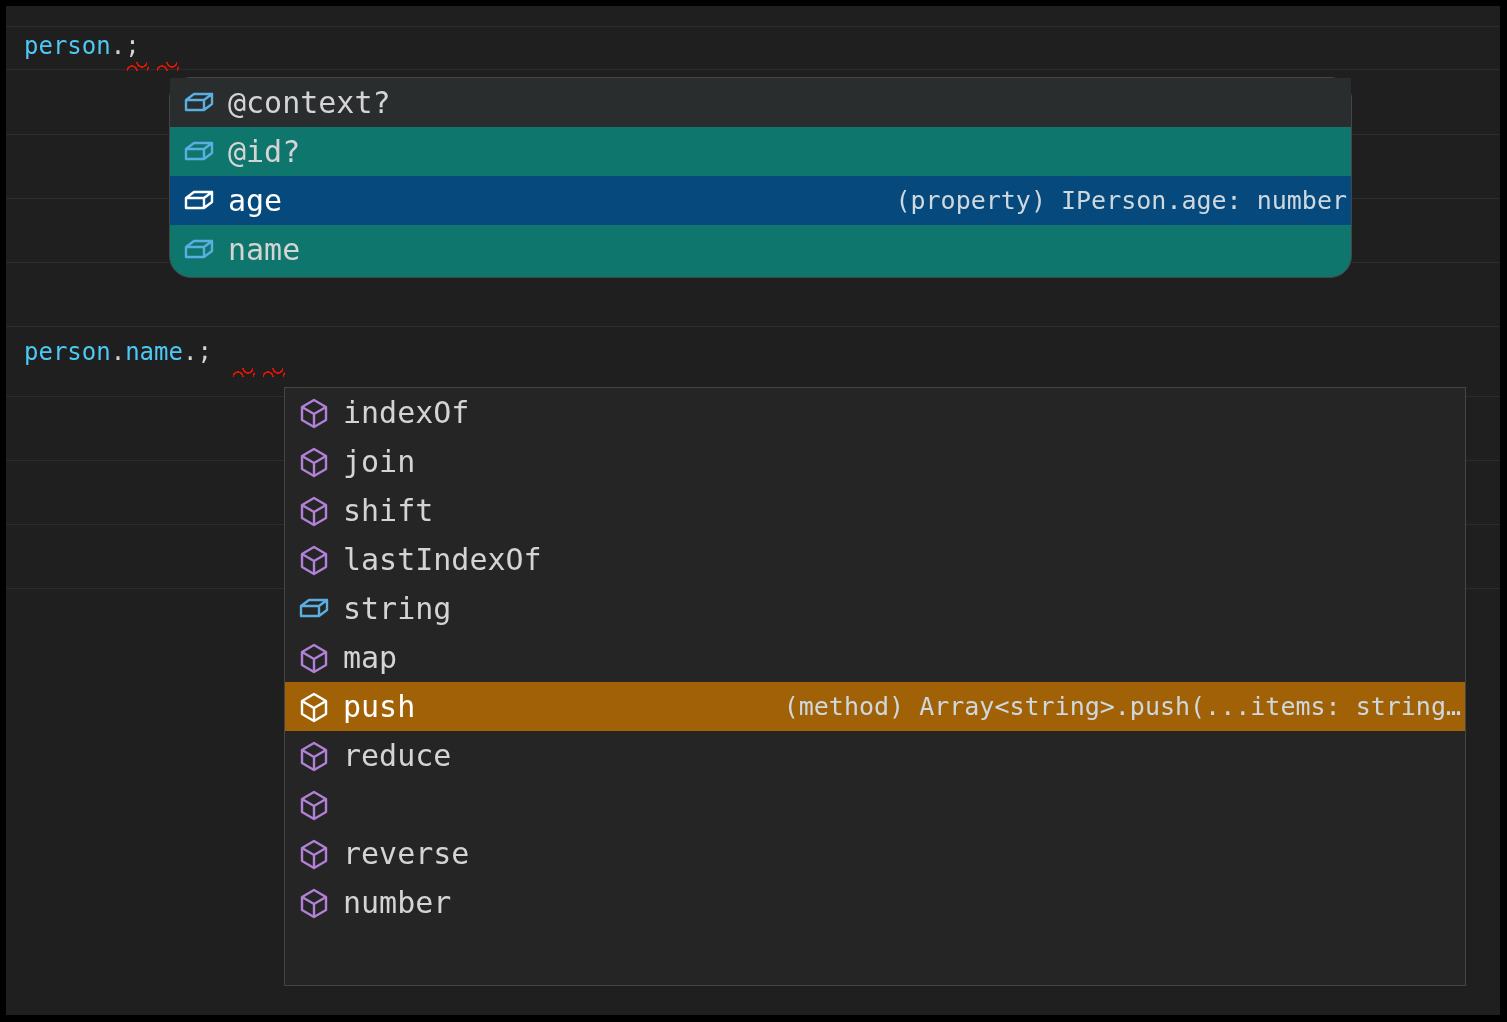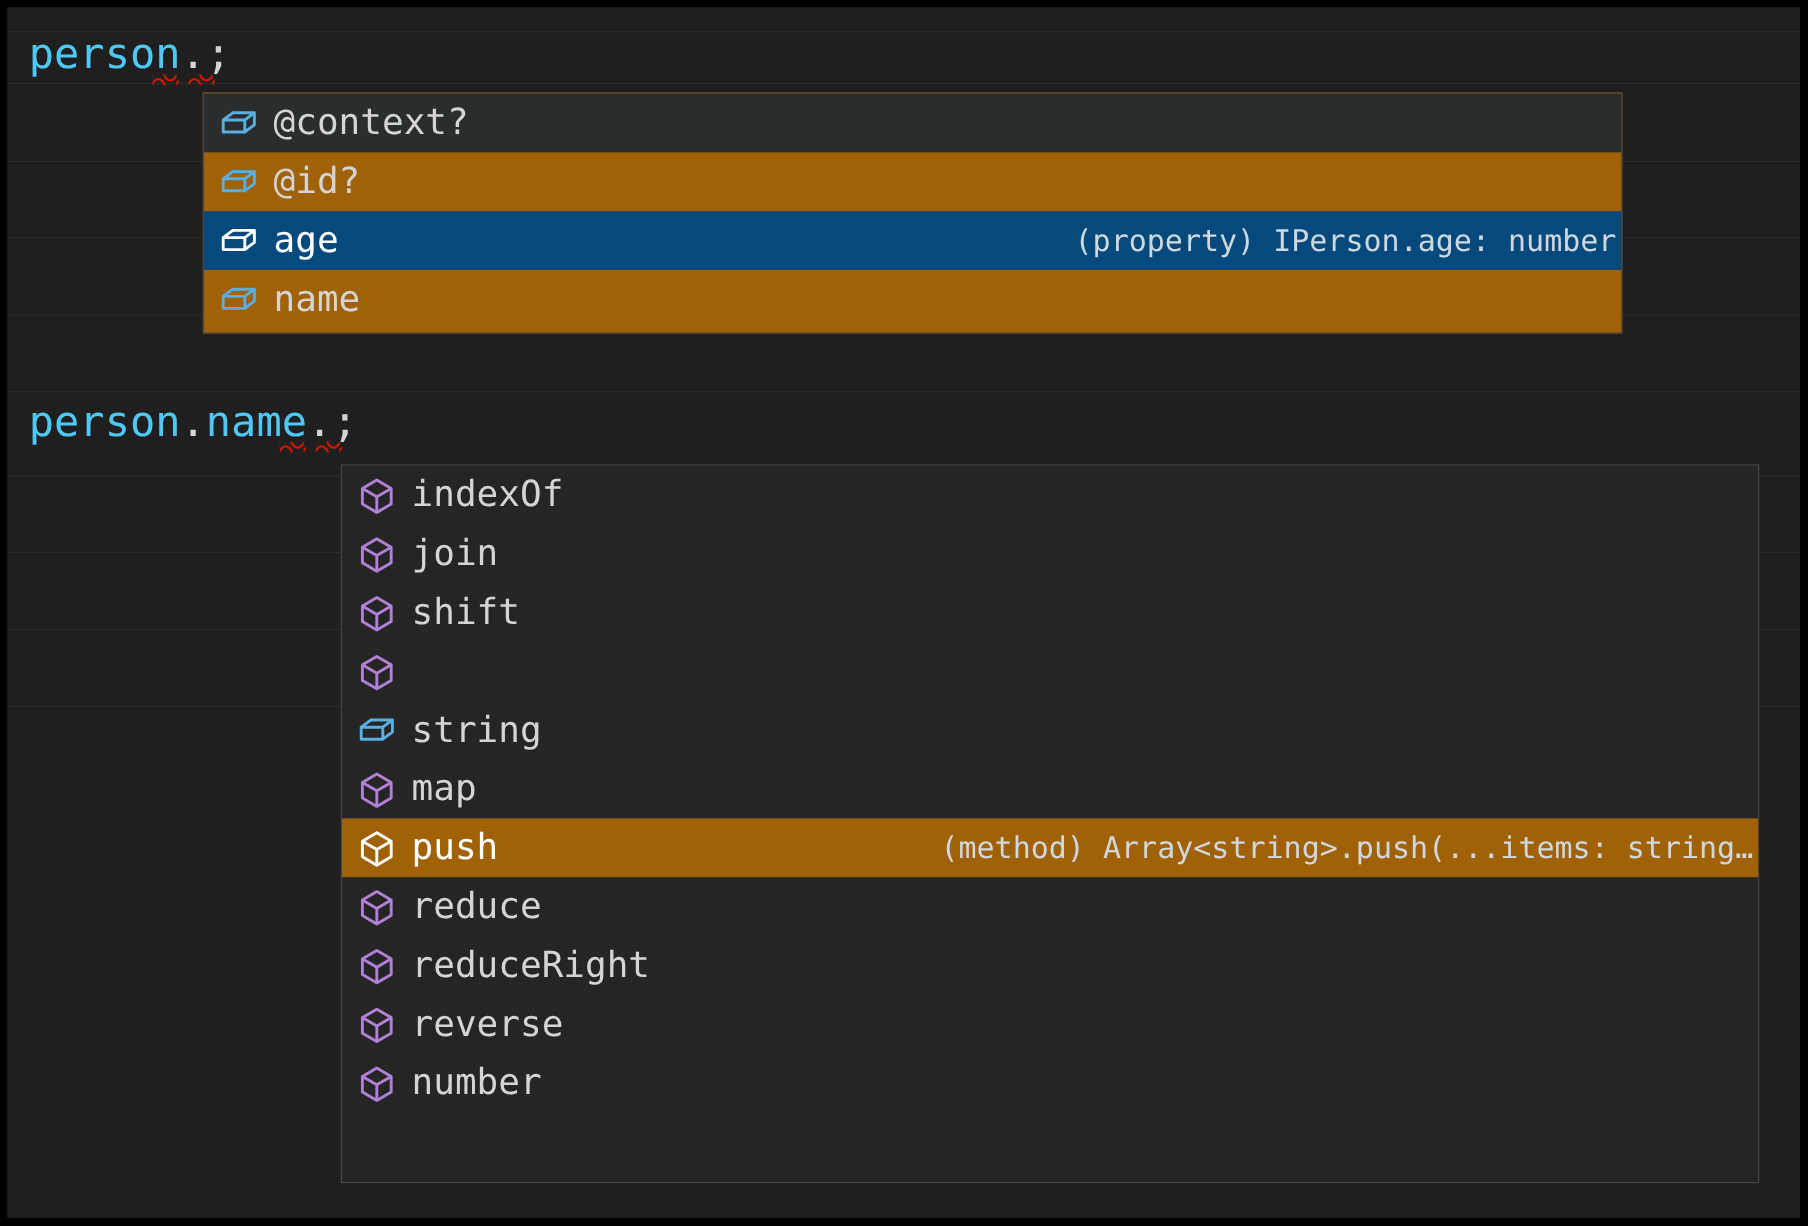--- a/index.html
+++ b/index.html
@@ -40,21 +40,21 @@
     left: 0;
     width: 100%;
     height: 1px;
     background: #2c2c2c;
   }
 
   
   .code-line {
     position: absolute;
     left: 18px;
-    font-size: 35px;
+    font-size: 24px;
     line-height: 40px;
     letter-spacing: 0px;
     white-space: pre;
     font-family: "DejaVu Sans Mono", "Liberation Mono", monospace;
   }
   .tok-ident { color: #4ec9f5; }
   .tok-punct { color: #d4d4d4; }
 
   
   .squiggle {
@@ -145,21 +145,21 @@
       <div class="rule" style="top: 390px;"></div>
       <div class="rule" style="top: 454px;"></div>
       <div class="rule" style="top: 518px;"></div>
       <div class="rule" style="top: 582px;"></div>
       <div class="code-line" style="top: 20px;"><span class="tok-ident" style="color: rgb(78, 201, 245);">person</span><span class="tok-punct" style="color: rgb(212, 212, 212);">.;</span></div>
       <div class="code-line" style="top: 326px;"><span class="tok-ident" style="color: rgb(78, 201, 245);">person</span><span class="tok-punct" style="color: rgb(212, 212, 212);">.</span><span class="tok-ident" style="color: rgb(78, 201, 245);">name</span><span class="tok-punct" style="color: rgb(212, 212, 212);">.;</span></div>
       <div class="squiggle" style="left: 121px; top: 56px; width: 22px;"></div>
       <div class="squiggle" style="left: 151px; top: 56px; width: 22px;"></div>
       <div class="squiggle" style="left: 227px; top: 362px; width: 22px;"></div>
       <div class="squiggle" style="left: 257px; top: 362px; width: 22px;"></div>
-      <div class="suggest" id="panel-members" style="background: #a16207; border-color: rgb(69, 69, 69);">
+      <div class="suggest" id="panel-members" style="background: #0f766e; border-color: rgb(69, 69, 69); border-radius: 22px;">
         <div class="suggest-row hovered" style="background: rgb(42, 45, 46);">
           <svg viewBox="0 0 34 34" class="sicon">
             <g fill="none" stroke="#5aaee0" stroke-width="2.4" stroke-linejoin="round">
               <path d="M4 14 L12 8 L30 8 L22 14 Z M4 14 L4 24 L22 24 L22 14 Z M22 14 L30 8 L30 18 L22 24 Z"></path>
             </g>
           </svg>
           <span class="slabel">@context?</span>
         </div>
         <div class="suggest-row">
           <svg viewBox="0 0 34 34" class="sicon">
@@ -215,20 +215,21 @@
           </svg>
           <span class="slabel">shift</span>
         </div>
         <div class="suggest-row">
           <svg viewBox="0 0 34 34" class="sicon">
             <g fill="none" stroke="#b180d7" stroke-width="2.4" stroke-linejoin="round">
               <path d="M17 4 L29 11 L29 24 L17 31 L5 24 L5 11 Z"></path>
               <path d="M5 11 L17 18 L29 11 M17 18 L17 31"></path>
             </g>
           </svg>
+          <span class="slabel">lastIndexOf</span>
         </div>
         <div class="suggest-row">
           <svg viewBox="0 0 34 34" class="sicon">
             <g fill="none" stroke="#5aaee0" stroke-width="2.4" stroke-linejoin="round">
               <path d="M4 14 L12 8 L30 8 L22 14 Z M4 14 L4 24 L22 24 L22 14 Z M22 14 L30 8 L30 18 L22 24 Z"></path>
             </g>
           </svg>
           <span class="slabel">string</span>
         </div>
         <div class="suggest-row">
@@ -259,21 +260,20 @@
           </svg>
           <span class="slabel">reduce</span>
         </div>
         <div class="suggest-row">
           <svg viewBox="0 0 34 34" class="sicon">
             <g fill="none" stroke="#b180d7" stroke-width="2.4" stroke-linejoin="round">
               <path d="M17 4 L29 11 L29 24 L17 31 L5 24 L5 11 Z"></path>
               <path d="M5 11 L17 18 L29 11 M17 18 L17 31"></path>
             </g>
           </svg>
-          <span class="slabel">reduceRight</span>
         </div>
         <div class="suggest-row">
           <svg viewBox="0 0 34 34" class="sicon">
             <g fill="none" stroke="#b180d7" stroke-width="2.4" stroke-linejoin="round">
               <path d="M17 4 L29 11 L29 24 L17 31 L5 24 L5 11 Z"></path>
               <path d="M5 11 L17 18 L29 11 M17 18 L17 31"></path>
             </g>
           </svg>
           <span class="slabel">reverse</span>
         </div>

